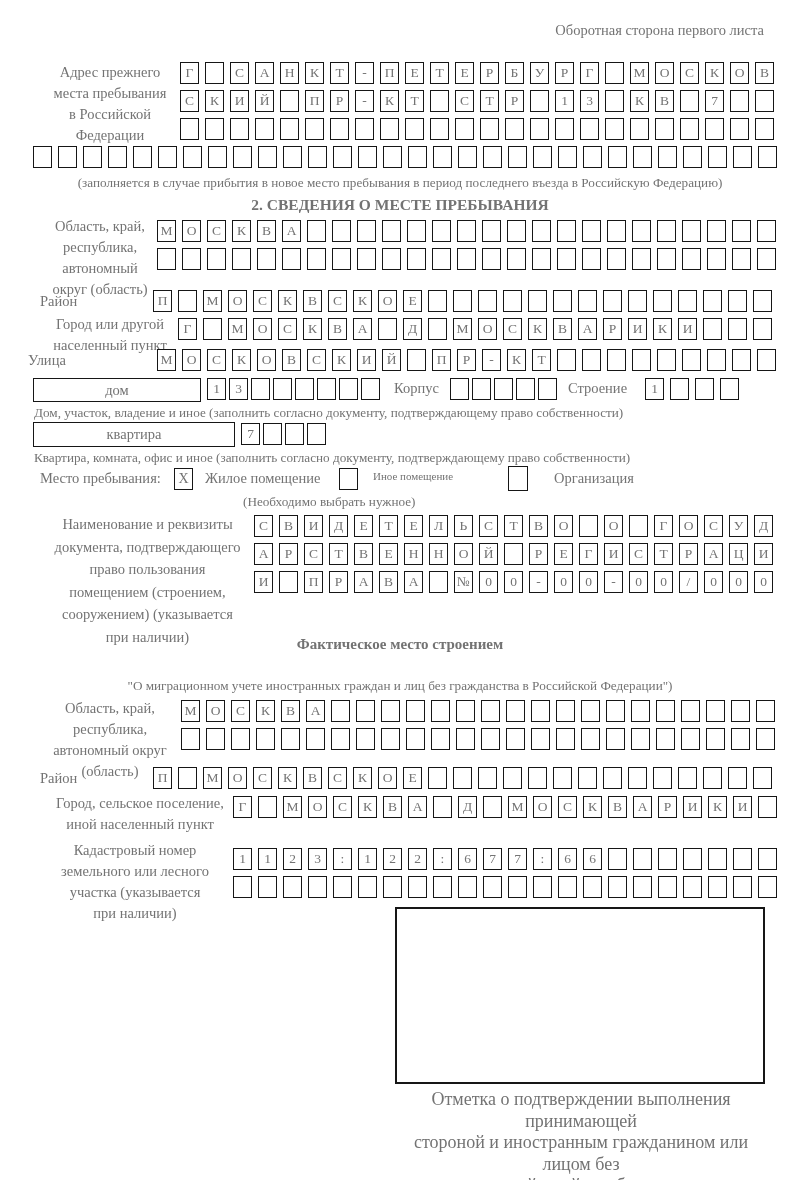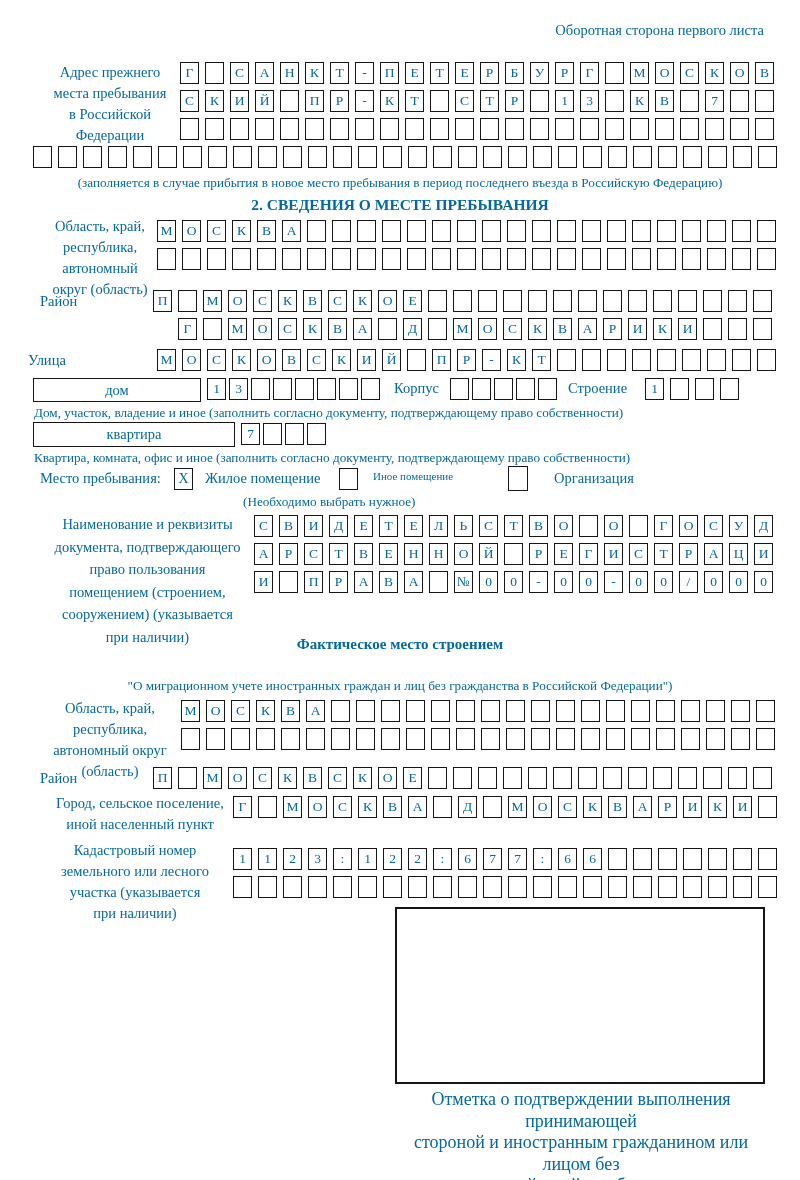--- a/index.html
+++ b/index.html
@@ -1,21 +1,21 @@
 <!DOCTYPE html>
 <html lang="ru"><head>
 <meta charset="utf-8">
 <style>
   html,body{margin:0;padding:0;background:#ffffff;}
   .page{
     position:relative;
     width:800px;height:1180px;
     background:#ffffff;
     font-family:"Liberation Serif","DejaVu Serif",serif;
-    color:#0369a1;
+    color:#737373;
     overflow:hidden;
   }
   .abs{position:absolute;}
   .label{
     font-size:14.5px;
     line-height:21px;
     white-space:pre-line;
     text-align:center;
   }
   .note{
@@ -271,20 +271,22 @@
       <span class="cell"></span>
       <span class="cell"></span>
       <span class="cell"></span>
       <span class="cell"></span>
       <span class="cell"></span>
       <span class="cell"></span>
       <span class="cell"></span>
       <span class="cell"></span>
     </div>
 
+  <div class="abs label" style="left:40px;top:314px;width:140px;">Город или другой
+населенный пункт</div>
   <div class="abs cellrow" style="left:178px;top:318px;">
       <span class="cell">Г</span>
       <span class="cell"></span>
       <span class="cell">М</span>
       <span class="cell">О</span>
       <span class="cell">С</span>
       <span class="cell">К</span>
       <span class="cell">В</span>
       <span class="cell">А</span>
       <span class="cell"></span>

